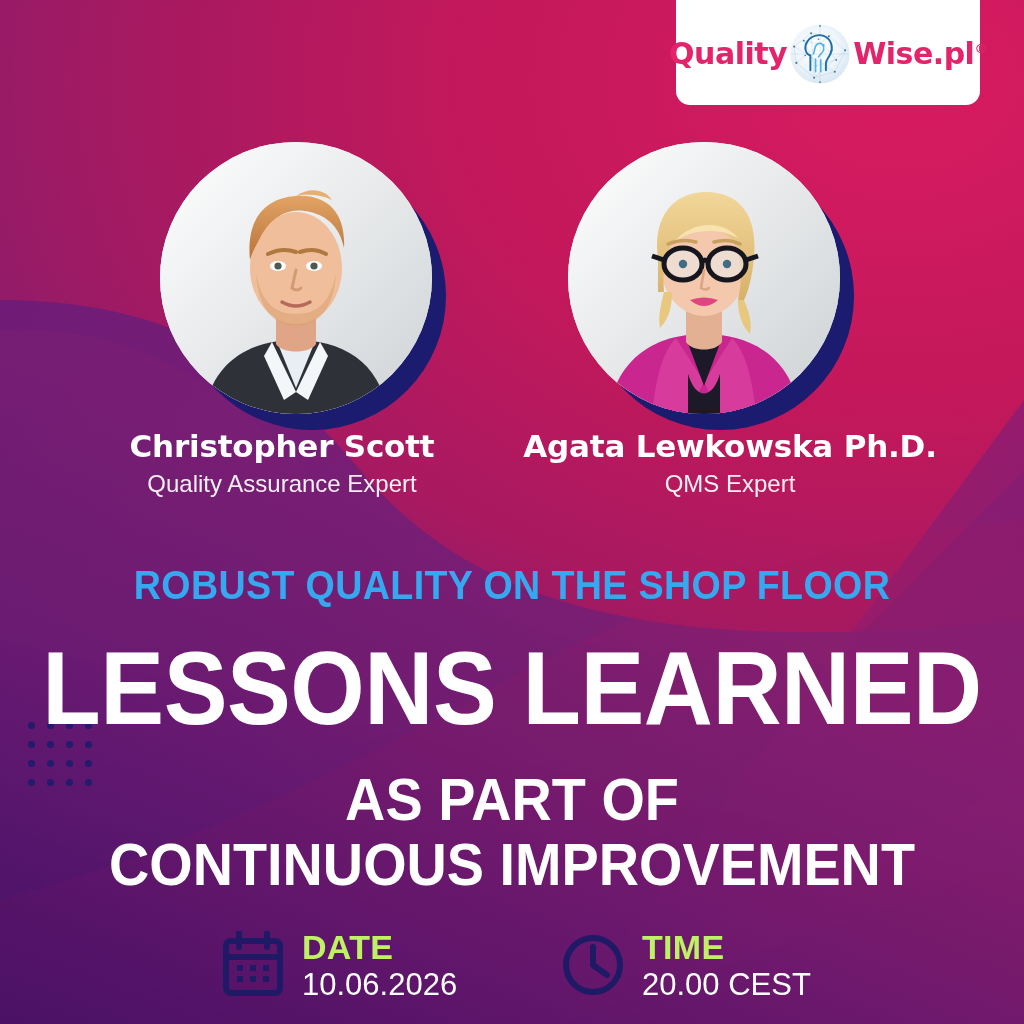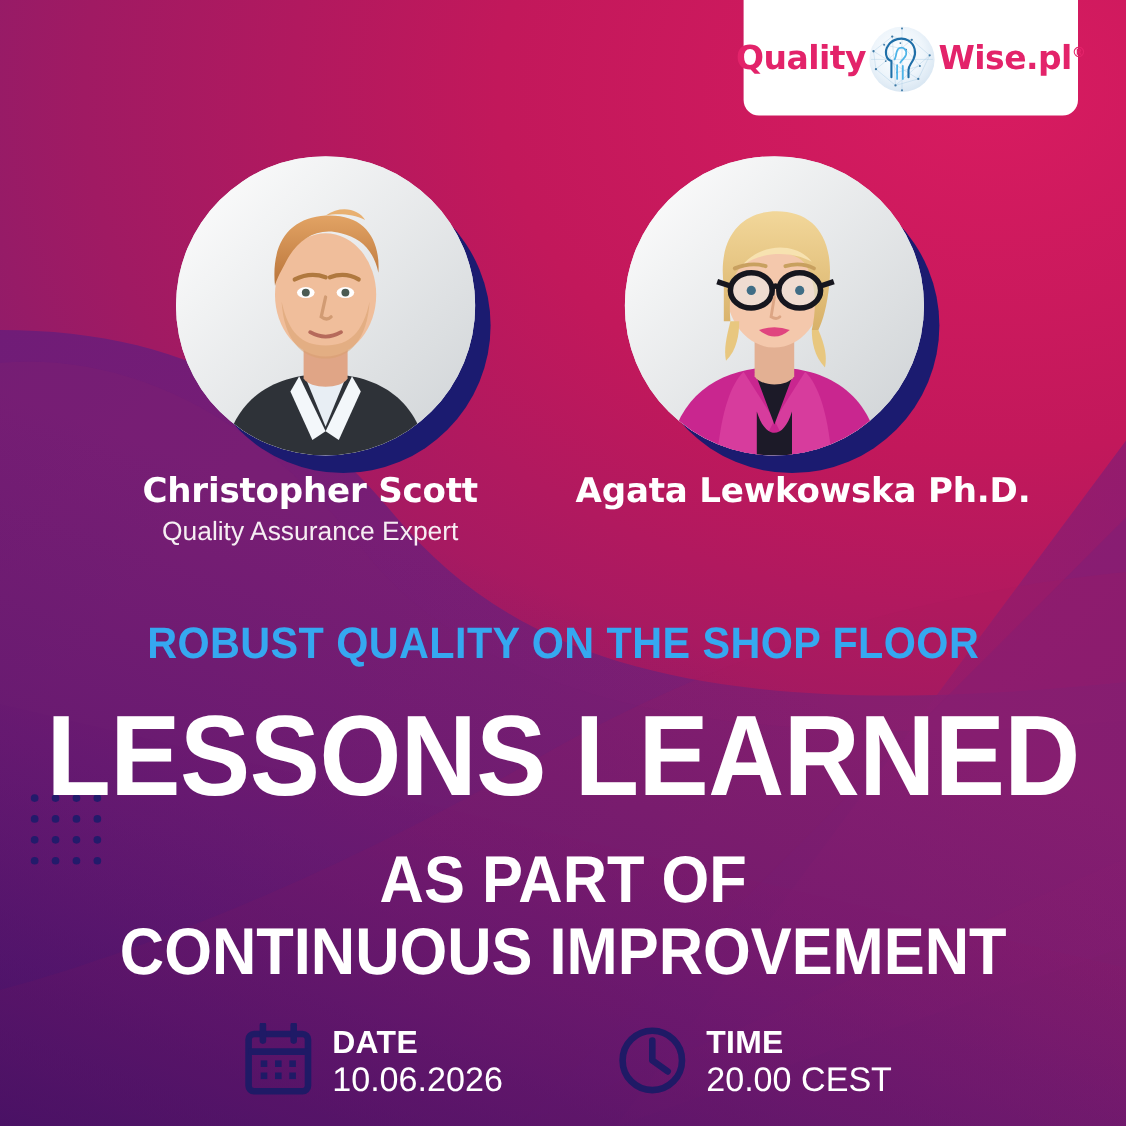--- a/index.html
+++ b/index.html
@@ -107,21 +107,21 @@
 
   
   .meta{position:absolute;left:0;top:930px;width:1024px;height:80px;}
   .meta-item{position:absolute;display:flex;align-items:center;gap:18px;}
   .meta-item.date{left:222px;top:0;}
   .meta-item.time{left:562px;top:0;}
   .meta-ico{flex:0 0 auto;}
   .meta-text{line-height:1.05;}
   .meta-label{
     font-family:"Liberation Sans Narrow","Liberation Sans", sans-serif;
-    font-weight:bold;font-size:29px;color:#ffffff;letter-spacing:0.3px;
+    font-weight:bold;font-size:34px;color:#bef264;letter-spacing:0.3px;
   }
   .meta-value{
     font-family:"Liberation Sans", sans-serif;
     font-weight:400;font-size:31px;color:#ffffff;margin-top:3px;white-space:nowrap;
   }
 </style>
 </head>
 <body>
 
 <div id="poster">
@@ -318,20 +318,21 @@
     </div>
   </div>
 
   <div class="names">
     <div class="name-block one">
       <div class="sp-name">Christopher Scott</div>
       <div class="sp-role">Quality Assurance Expert</div>
     </div>
     <div class="name-block two">
       <div class="sp-name">Agata Lewkowska Ph.D.</div>
+      <div class="sp-role">QMS Expert</div>
     </div>
   </div>
 
   <div class="dots">
     <span style="left:0px;top:0px"></span>
       <span style="left:19px;top:0px"></span>
     <span style="left:38px;top:0px"></span>
       <span style="left:57px;top:0px"></span>
     <span style="left:0px;top:19px"></span>
       <span style="left:19px;top:19px"></span>

